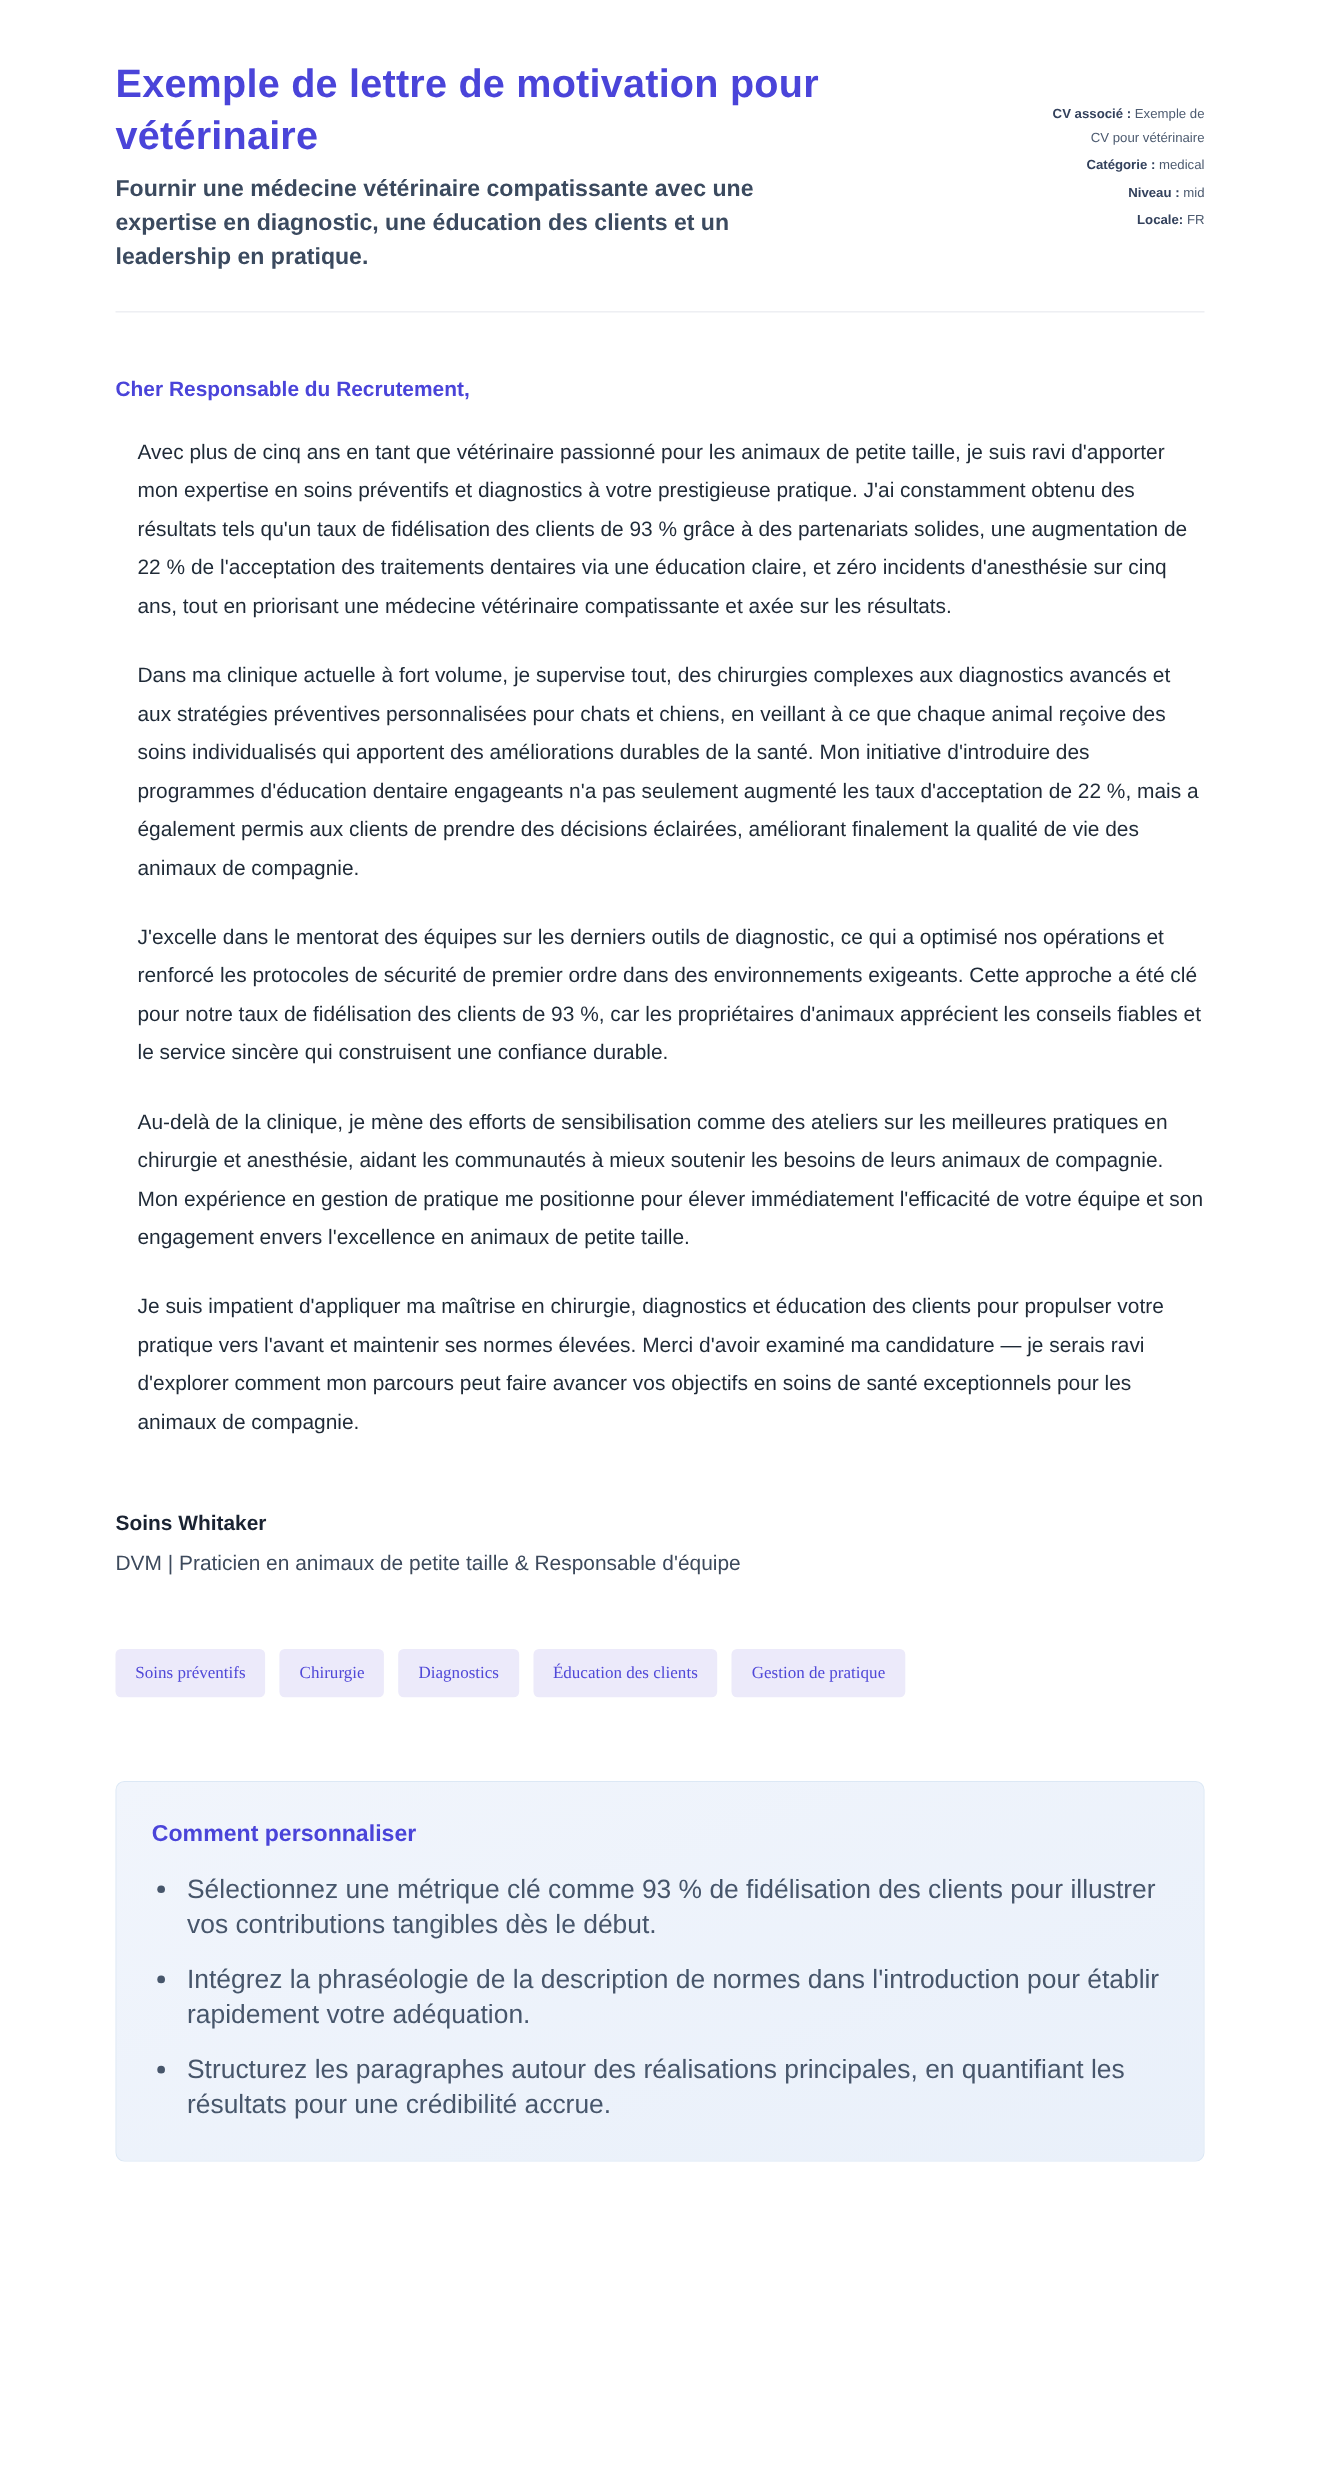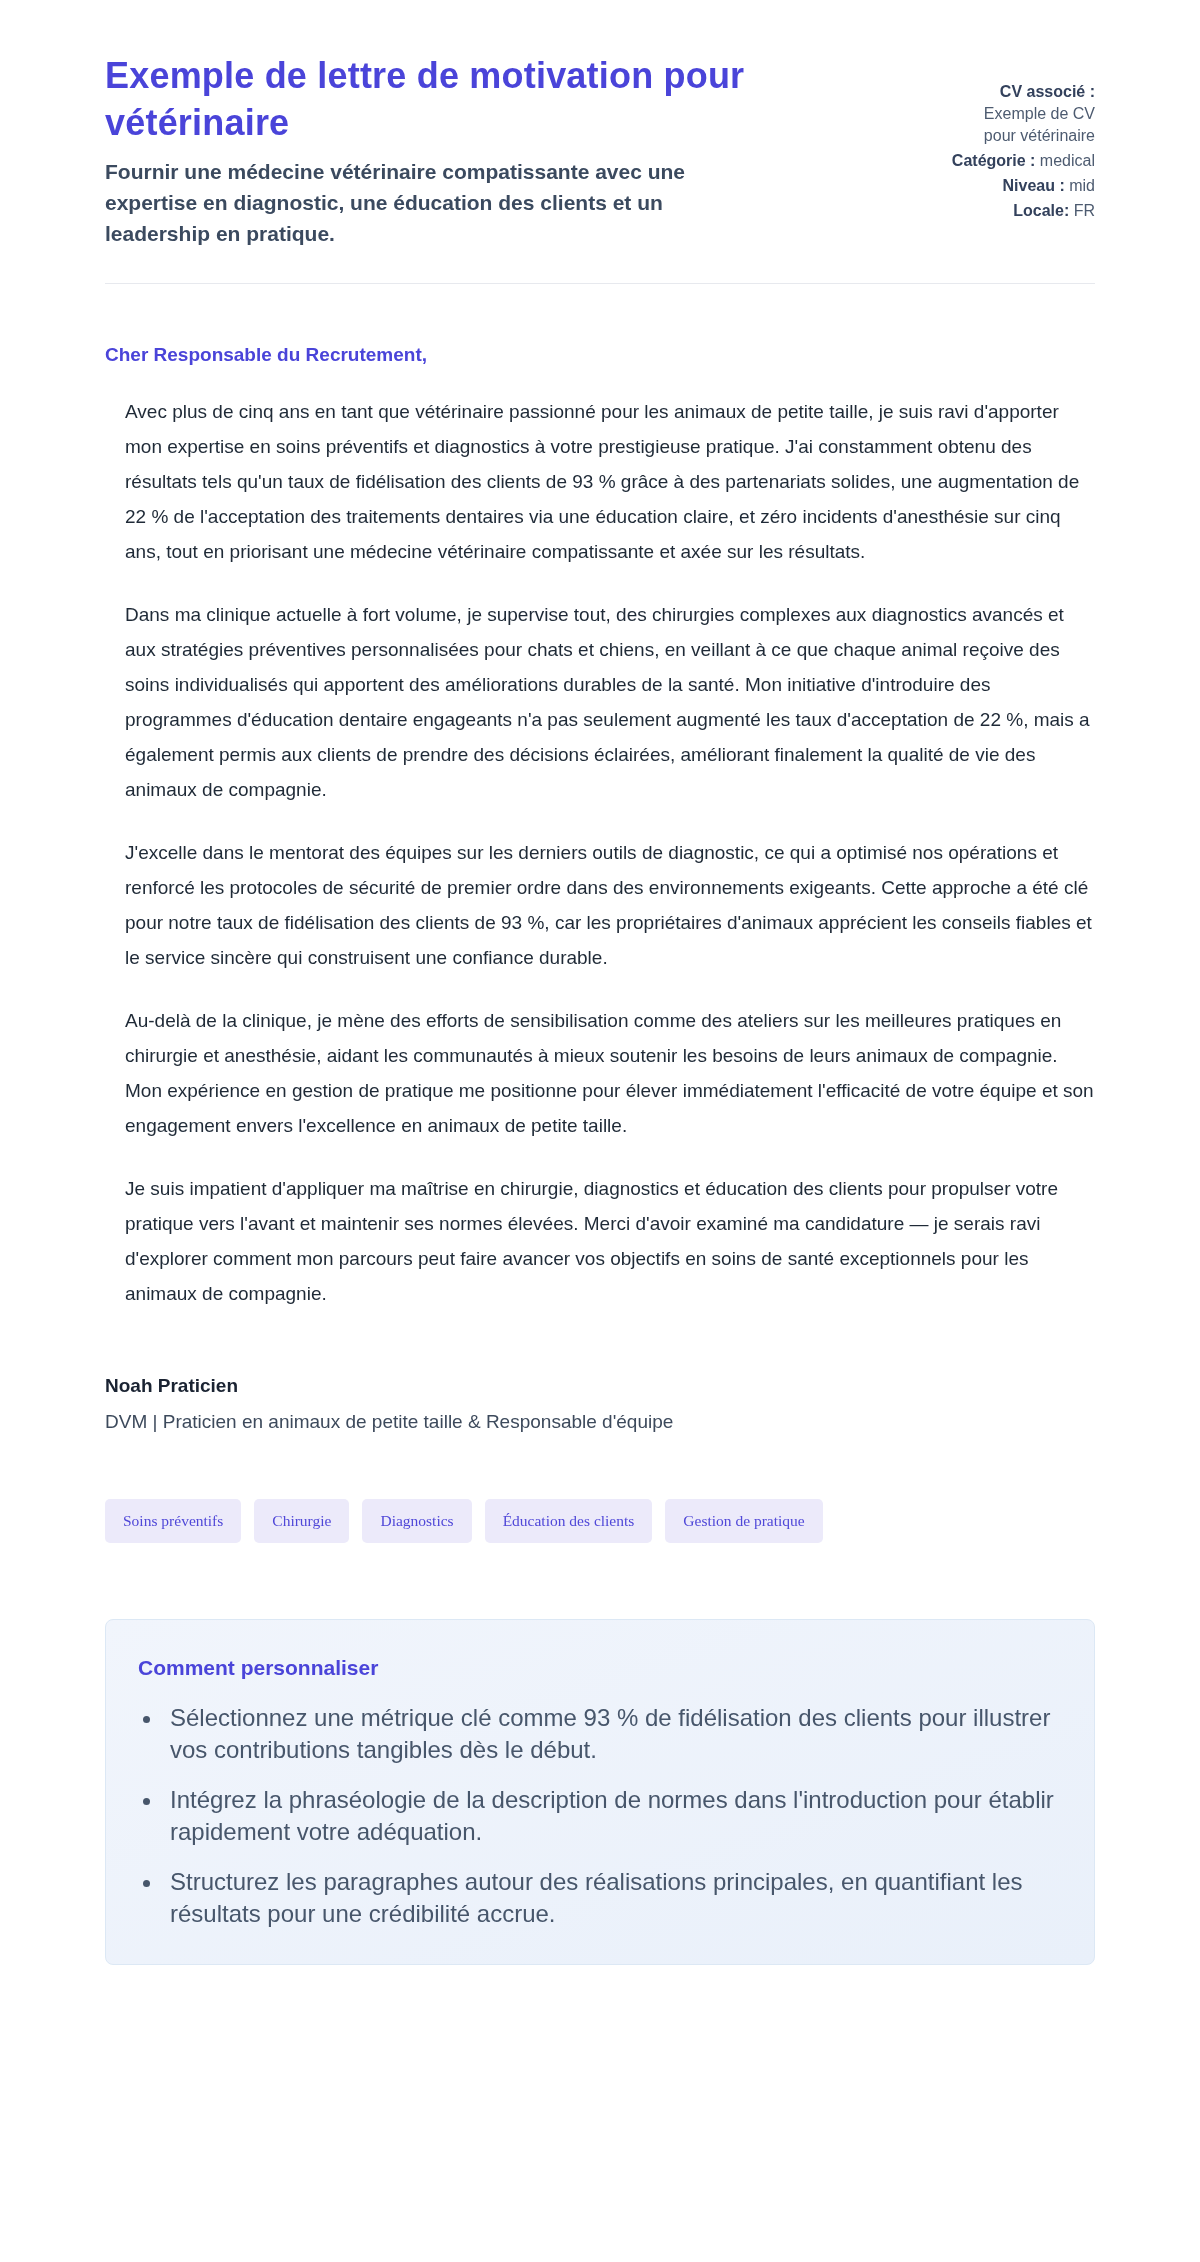--- a/index.html
+++ b/index.html
@@ -30,21 +30,21 @@
     margin-top: 10px;
     color: #3b4a5f;
     font-size: 21px;
     line-height: 31px;
     font-weight: 700;
     max-width: 660px;
   }
   .meta {
     width: 145px;
     text-align: right;
-    font-size: 16px;
+    font-size: 12px;
     line-height: 22px;
     color: #4d5b70;
     padding-top: 4px;
     flex-shrink: 0;
   }
   .meta-item { margin-bottom: 3px; }
   .meta-item strong { color: #33415c; font-weight: 700; }
   hr.divider {
     border: none;
     border-top: 1px solid #e7e9ee;
@@ -142,21 +142,21 @@
   <div class="salutation">Cher Responsable du Recrutement,</div>
 
   <div class="letter-body" id="letter-body">
       <p>Avec plus de cinq ans en tant que vétérinaire passionné pour les animaux de petite taille, je suis ravi d'apporter mon expertise en soins préventifs et diagnostics à votre prestigieuse pratique. J'ai constamment obtenu des résultats tels qu'un taux de fidélisation des clients de 93 % grâce à des partenariats solides, une augmentation de 22 % de l'acceptation des traitements dentaires via une éducation claire, et zéro incidents d'anesthésie sur cinq ans, tout en priorisant une médecine vétérinaire compatissante et axée sur les résultats.</p>
       <p>Dans ma clinique actuelle à fort volume, je supervise tout, des chirurgies complexes aux diagnostics avancés et aux stratégies préventives personnalisées pour chats et chiens, en veillant à ce que chaque animal reçoive des soins individualisés qui apportent des améliorations durables de la santé. Mon initiative d'introduire des programmes d'éducation dentaire engageants n'a pas seulement augmenté les taux d'acceptation de 22 %, mais a également permis aux clients de prendre des décisions éclairées, améliorant finalement la qualité de vie des animaux de compagnie.</p>
       <p>J'excelle dans le mentorat des équipes sur les derniers outils de diagnostic, ce qui a optimisé nos opérations et renforcé les protocoles de sécurité de premier ordre dans des environnements exigeants. Cette approche a été clé pour notre taux de fidélisation des clients de 93 %, car les propriétaires d'animaux apprécient les conseils fiables et le service sincère qui construisent une confiance durable.</p>
       <p>Au-delà de la clinique, je mène des efforts de sensibilisation comme des ateliers sur les meilleures pratiques en chirurgie et anesthésie, aidant les communautés à mieux soutenir les besoins de leurs animaux de compagnie. Mon expérience en gestion de pratique me positionne pour élever immédiatement l'efficacité de votre équipe et son engagement envers l'excellence en animaux de petite taille.</p>
       <p>Je suis impatient d'appliquer ma maîtrise en chirurgie, diagnostics et éducation des clients pour propulser votre pratique vers l'avant et maintenir ses normes élevées. Merci d'avoir examiné ma candidature — je serais ravi d'explorer comment mon parcours peut faire avancer vos objectifs en soins de santé exceptionnels pour les animaux de compagnie.</p>
     </div>
 
-  <div class="signature-name">Noah Praticien</div>
+  <div class="signature-name">Soins Whitaker</div>
   <div class="signature-title">DVM | Praticien en animaux de petite taille &amp; Responsable d'équipe</div>
 
   <div class="tags" id="tags-row">
       <span class="tag">Soins préventifs</span>
       <span class="tag">Chirurgie</span>
       <span class="tag">Diagnostics</span>
       <span class="tag">Éducation des clients</span>
       <span class="tag">Gestion de pratique</span>
     </div>
 

